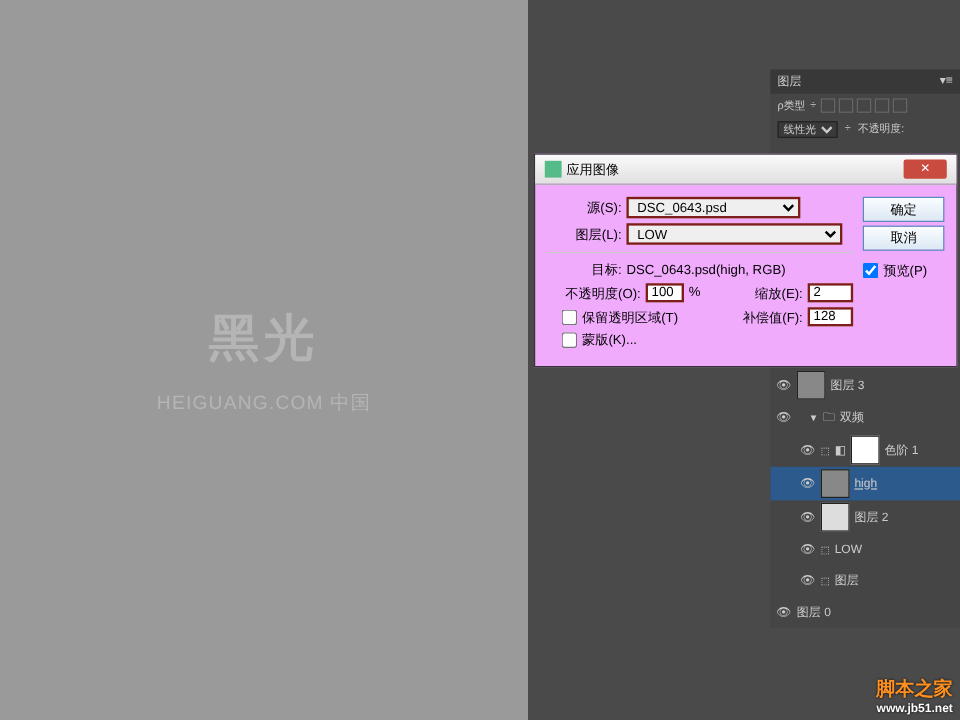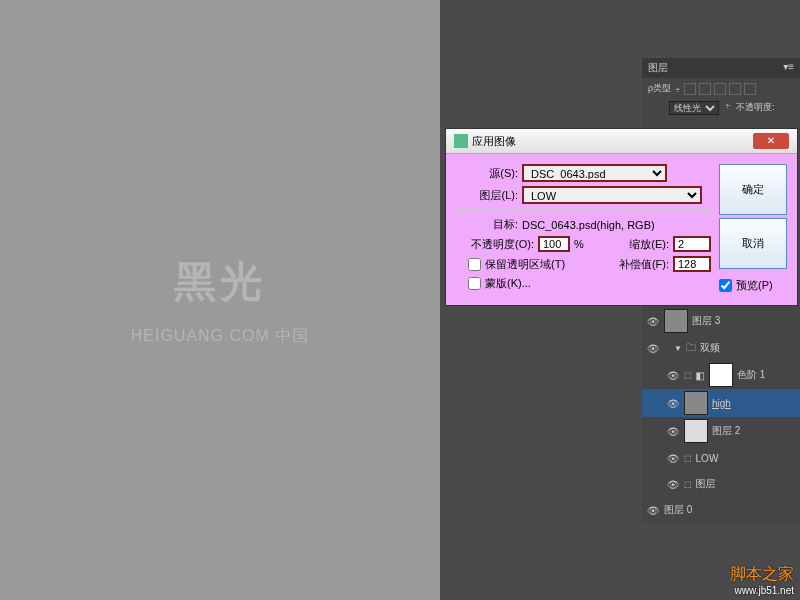--- a/index.html
+++ b/index.html
@@ -4,54 +4,54 @@
 <style>
 * { margin: 0; padding: 0; box-sizing: border-box; font-family: "Microsoft YaHei", sans-serif; }
 body { width: 800px; height: 600px; overflow: hidden; position: relative; background: #4a4a4a; }
 .canvas-area { position: absolute; left: 0; top: 0; width: 440px; height: 600px; background: #9a9a9a; }
 .watermark { position: absolute; left: 50%; top: 50%; transform: translate(-50%, -50%); color: #b5b5b5; text-align: center; }
 .watermark .big { font-size: 42px; font-weight: bold; letter-spacing: 4px; }
 .watermark .small { font-size: 16px; letter-spacing: 1px; margin-top: 16px; }
 
 .layers-panel { position: absolute; right: 0; top: 58px; width: 158px; background: #454545; color: #ccc; font-size: 10px; }
 .lp-header { background: #383838; padding: 3px 6px; display: flex; justify-content: space-between; }
-.lp-tabs { padding: 4px 6px; display: flex; gap: 4px; align-items: flex-end; font-size: 9px; }
+.lp-tabs { padding: 4px 6px; display: flex; gap: 4px; align-items: flex-start; font-size: 9px; }
 .lp-types { display: flex; gap: 3px; }
 .lp-types span { width: 12px; height: 12px; border: 1px solid #666; display: inline-block; }
-.lp-blend { padding: 2px 6px; display: flex; gap: 6px; font-size: 9px; margin-left: 21px; }
+.lp-blend { padding: 2px 6px; display: flex; gap: 6px; font-size: 9px; }
 .lp-blend select { background: #3a3a3a; color: #ccc; border: 1px solid #222; font-size: 9px; width: 50px; }
 .layer-row { display: flex; align-items: center; padding: 2px 4px; min-height: 26px; gap: 4px; }
 .layer-row.selected { background: #2d5a8c; }
 .layer-row .vis { width: 14px; height: 14px; display: flex; align-items: center; justify-content: center; }
 .layer-row .thumb { width: 24px; height: 24px; background: #888; border: 1px solid #222; }
 .layer-row .name { font-size: 10px; }
 .layer-row.group { }
 .layer-row .disclosure { font-size: 8px; margin-left: 10px; }
 .layer-row.nested { padding-left: 24px; }
 .layer-row .link { font-size: 8px; }
 
 .dialog { position: absolute; left: 445px; top: 128px; width: 353px; background: #f0abfc; border: 1px solid #333; font-size: 11px; color: #000; }
 .dlg-title { background: linear-gradient(#fafafa, #e0e0e0); border-bottom: 1px solid #aaa; padding: 4px 8px; display: flex; align-items: center; justify-content: space-between; }
 .dlg-title .icon { width: 14px; height: 14px; background: #5b8; display: inline-block; margin-right: 4px; }
 .dlg-title .title-text { flex: 1; }
 .dlg-title .close { width: 36px; height: 16px; background: #c94b3f; color: #fff; text-align: center; font-size: 10px; line-height: 16px; border-radius: 2px; }
 .dlg-body { padding: 10px; display: flex; gap: 8px; }
 .dlg-fields { flex: 1; }
 .dlg-btns { width: 68px; display: flex; flex-direction: column; gap: 3px; }
-.btn { background: linear-gradient(#fafdff, #dce8f4); border: 1px solid #5a8bc0; padding: 17px 6px; font-size: 11px; text-align: center; cursor: pointer; }
+.btn { background: linear-gradient(#fafdff, #dce8f4); border: 1px solid #5a8bc0; padding: 2px 6px; font-size: 11px; text-align: center; cursor: pointer; }
 .chk-lbl { margin-top: 6px; font-size: 11px; display: flex; gap: 4px; align-items: center; }
 .field-row { display: flex; align-items: center; margin-bottom: 4px; gap: 4px; }
 .field-row .lbl { width: 62px; text-align: right; }
 .field-row select, .field-row input[type=text] { border: 2px solid #7f1d1d; font-size: 11px; padding: 1px 3px; }
 .field-row select { height: 18px; }
 .field-row input[type=text] { height: 16px; }
 .sel-highlight { background: #2d5fbb; color: #fff; }
 .divider { border-top: 1px solid #ccc; margin: 6px 0; }
 
-.footer-wm { position: absolute; right: 6px; bottom: 4px; color: #ff9020; font-size: 16px; font-weight: normal; text-shadow: 0 0 2px #000; }
+.footer-wm { position: absolute; right: 6px; bottom: 4px; color: #ff9020; font-size: 16px; font-weight: bold; text-shadow: 0 0 2px #000; }
 .footer-wm .sub { color: #fff; font-size: 10px; display: block; text-align: right; }
 </style>
 </head>
 <body>
 
 <div class="canvas-area">
   <div class="watermark">
     <div class="big">黑光</div>
     <div class="small">HEIGUANG.COM 中国</div>
   </div>

